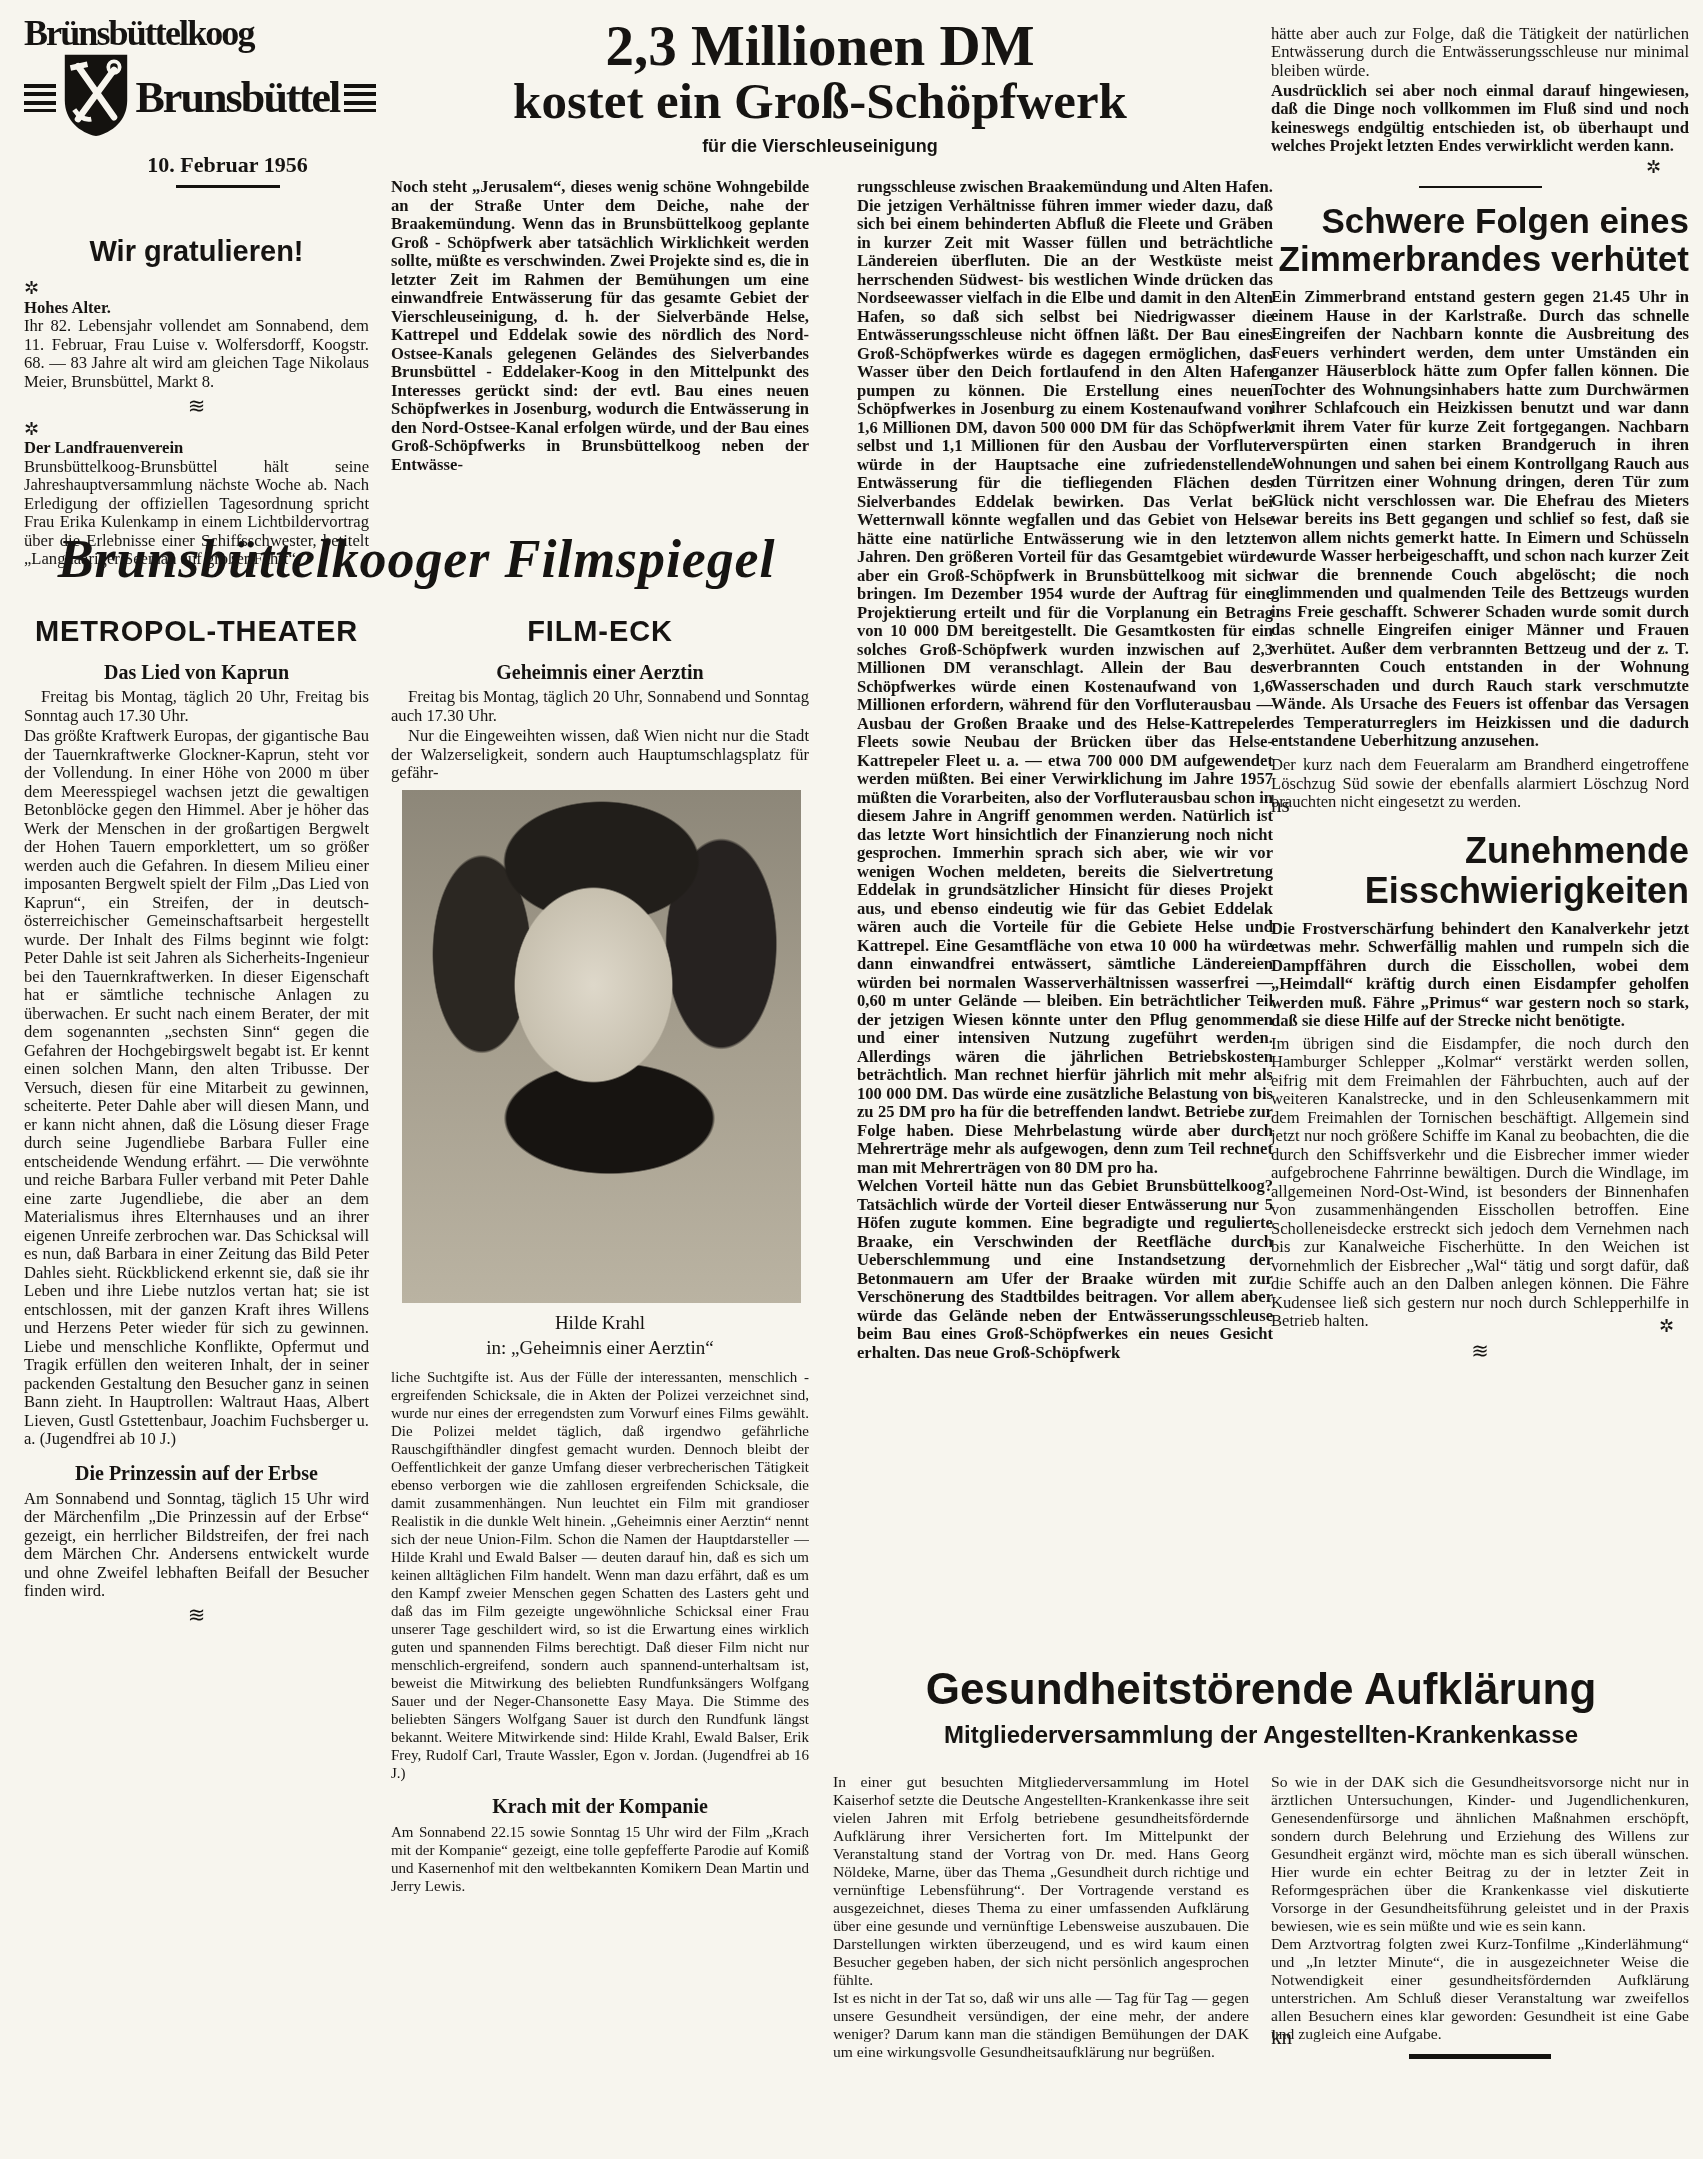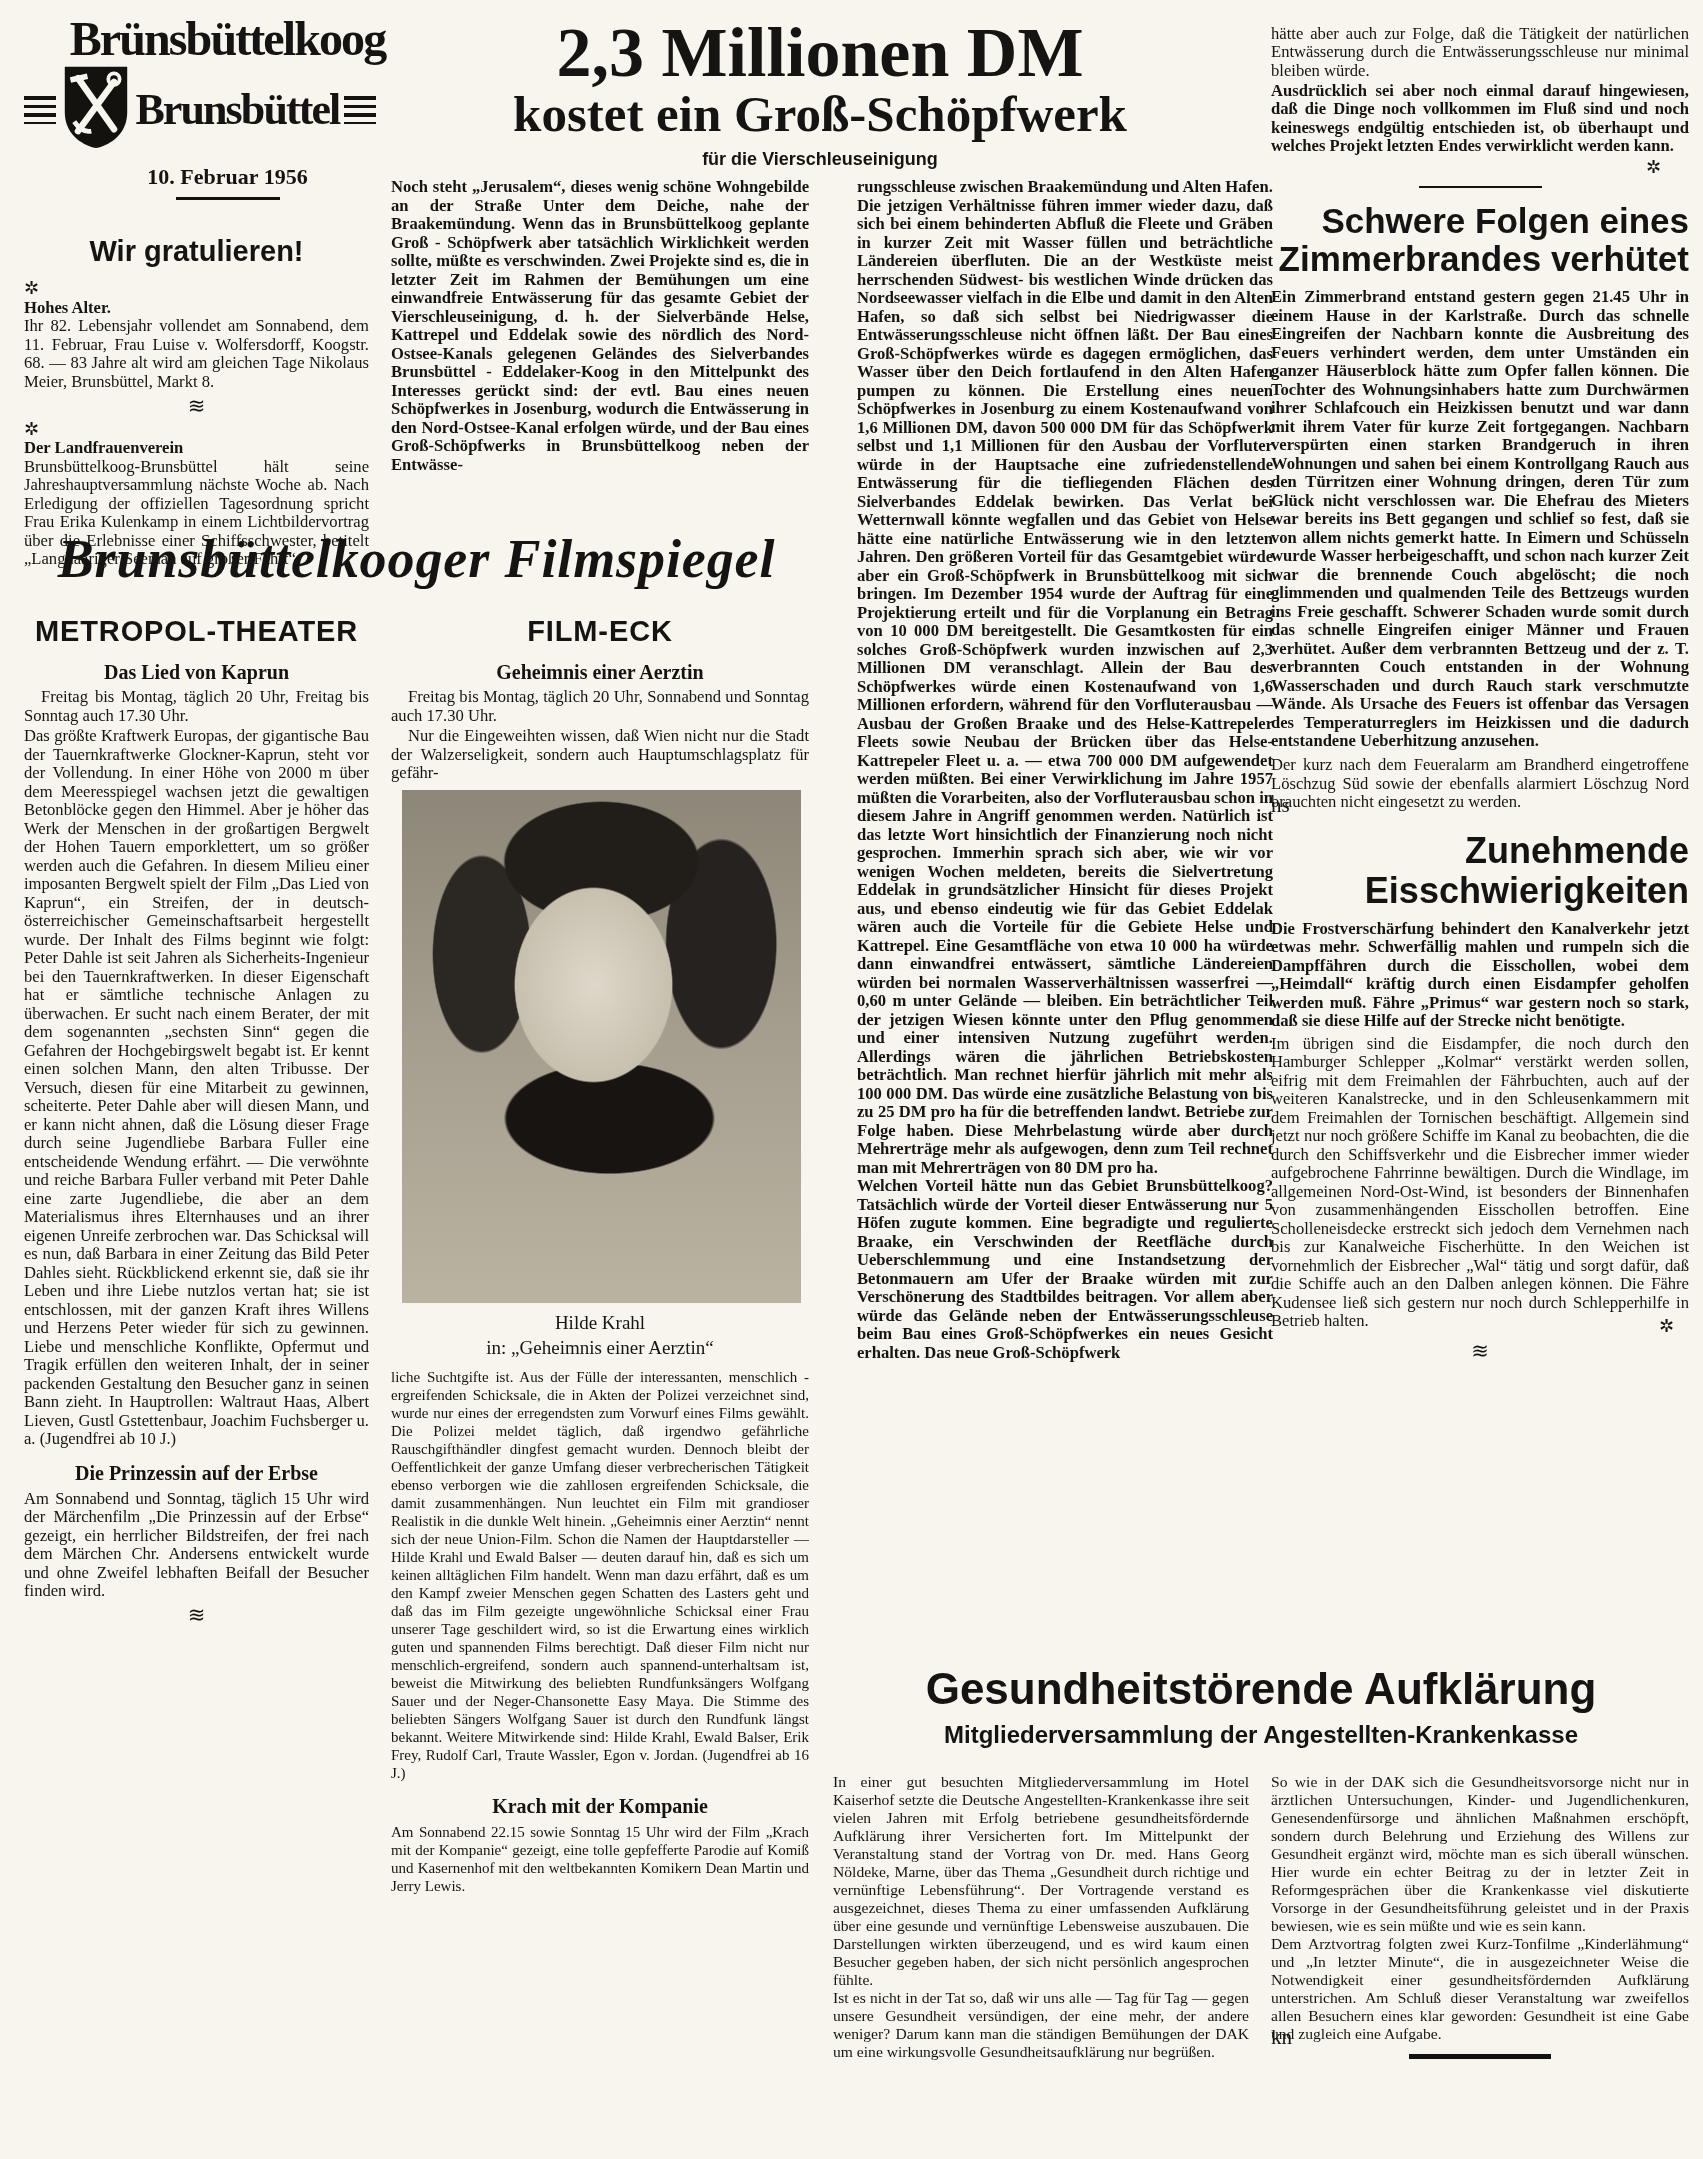--- a/index.html
+++ b/index.html
@@ -10,28 +10,28 @@
   .just p, p.just, .bodytext{ text-align:justify; }
   .bodytext{font-size:16.6px;line-height:18.5px;text-align:justify;margin:0 0 1.9px 0;white-space:pre-line;}
   .bold{font-weight:700;}
   .center{text-align:center;}
   .rule{height:2.8px;background:#14120f;margin:7.6px auto;}
   .squig{display:block;text-align:center;font-size:21px;line-height:19px;color:#14120f;margin:5.7px auto 3.8px auto;}
   .star{font-size:18px;}
   .sig-line{font-size:21px;line-height:18.5px;margin-top:-18px;padding-right:13.2px;}
   .indent{ text-indent:17px; }
   
-  .mast-t1{font-size:48px;font-weight:700;letter-spacing:-1.9px;line-height:1;white-space:nowrap;text-align:center;}
+  .mast-t1{font-size:36px;font-weight:700;letter-spacing:-1.9px;line-height:1;white-space:nowrap;}
   .mast-row{display:flex;align-items:center;gap:4.7px;margin-top:3.8px;}
   .mast-t2{font-size:44px;font-weight:700;letter-spacing:-1.9px;line-height:1;white-space:nowrap;}
   .stripes{width:32px;height:28px;background:repeating-linear-gradient(#14120f 0 3.8px, transparent 3.8px 8.5px);}
   .mast-date{font-size:22px;font-weight:700;text-align:center;margin-top:9.5px;}
   
   .h-greet{font-family:"Liberation Sans",sans-serif;font-weight:700;font-size:29px;text-align:center;margin:0 0 11.4px 0;}
-  .h-lead1{font-size:70px;font-weight:700;line-height:1.02;}
+  .h-lead1{font-size:57px;font-weight:700;line-height:1.02;}
   .h-lead2{font-size:51px;font-weight:700;line-height:1.05;}
   .h-lead-sub{font-family:"Liberation Sans",sans-serif;font-size:18px;font-weight:700;margin-top:7px;}
   .h-sec{font-family:"Liberation Sans",sans-serif;font-weight:700;font-size:35px;line-height:1.1;text-align:right;margin:1.9px 0 9.5px 0;}
   .h-script{font-size:54px;font-weight:700;font-style:italic;letter-spacing:0.9px;text-align:center;}
   .h-cinema{font-family:"Liberation Sans",sans-serif;font-weight:700;font-size:29px;letter-spacing:0.9px;text-align:center;}
   .h-film{font-size:20px;font-weight:700;text-align:center;margin:13.2px 0 4.7px 0;}
   .h-dak{font-family:"Liberation Sans",sans-serif;font-weight:700;font-size:44px;line-height:1;}
   .h-dak-sub{font-family:"Liberation Sans",sans-serif;font-weight:700;font-size:24px;margin-top:9.5px;}
   
   .photo{width:399px;height:513px;margin:7.6px 5.7px 7.6px 11.4px;

